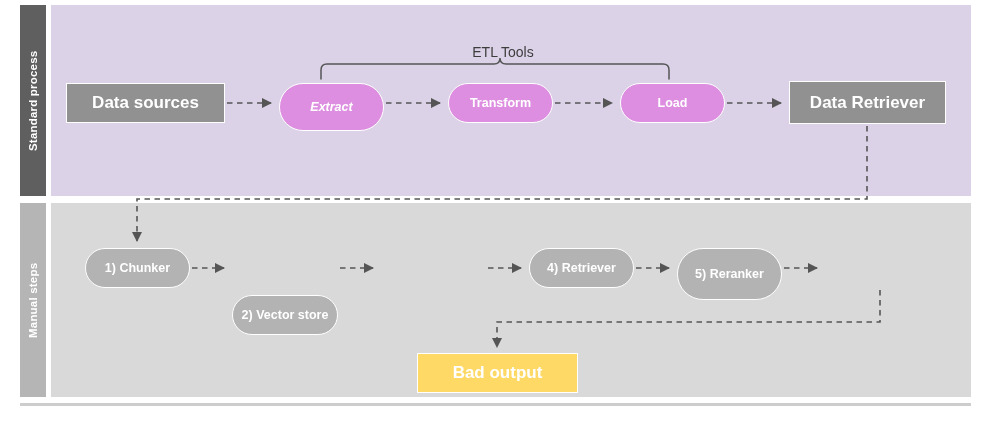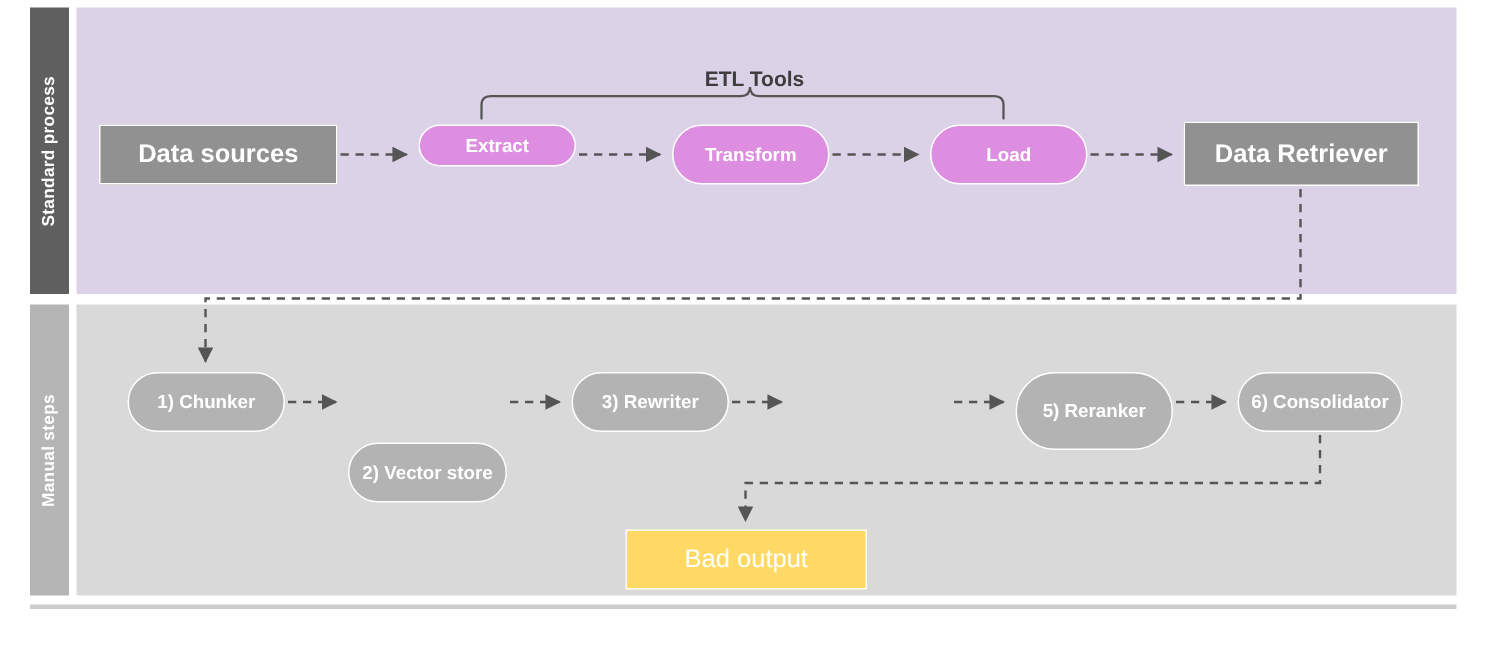--- a/index.html
+++ b/index.html
@@ -47,43 +47,43 @@
     border-radius:999px;
     font-size:12.5px;
   }
   .grey-box  {background:#919191;}
   .magenta   {background:#dd8ee0;}
   .grey-pill {background:#b3b3b3;text-align:center;}
   .yellow-box{background:#ffd966;border:1.5px solid #ffffff;font-size:12.5px;}
 
   
   #n-datasources {left:66px; top:83px;  width:159px;height:40px;}
-  #n-extract     {left:279px;top:83px;  width:105px;height:28px;}
+  #n-extract     {left:279px;top:83px;  width:105px;height:48px;font-style:italic;}
   #n-transform   {left:448px;top:83px;  width:105px;height:40px;}
   #n-load        {left:620px;top:83px;  width:105px;height:40px;}
   #n-warehouse   {left:789px;top:81px;  width:157px;height:43px;}
 
   
   #n-chunker     {left:85px; top:248px; width:105px;height:40px;}
   #n-vectorstore {left:232px;top:248px; width:106px;height:40px;margin-top:47px;}
   #n-rewriter    {left:381px;top:248px; width:105px;height:40px;}
   #n-retriever   {left:529px;top:248px; width:105px;height:40px;}
   #n-reranker    {left:677px;top:248px; width:105px;height:52px;}
   #n-consolidator{left:825px;top:248px; width:110px;height:40px;}
   #n-badoutput   {left:417px;top:353px; width:161px;height:40px;
                   display:flex;align-items:center;justify-content:center;
-                  color:#fff;font-weight:normal;box-sizing:border-box;}
+                  color:#fff;font-weight:bold;box-sizing:border-box;}
 
   
   #links{position:absolute;left:0;top:0;width:1003px;height:430px;pointer-events:none;}
 
   
   #etl-label{
     position:absolute;left:418px;top:44px;width:170px;
-    text-align:center;color:#3d3d3d;font-size:14px;font-weight:bold;
+    text-align:center;color:#3d3d3d;font-size:14px;font-weight:normal;
   }
 </style>
 </head>
 <body>
 
 <div id="stage">
 
   <div class="lane-body" id="lane1-body"></div>
   <div class="lane-body" id="lane2-body"></div>
 
@@ -131,22 +131,21 @@
   <div class="node pill magenta" id="n-load">Load</div>
 
   <div class="node pill magenta" id="n-transform">Transform</div>
 
   <div class="node rect grey-box" id="n-warehouse">Data Retriever</div>
 
   <div class="node pill grey-pill" id="n-chunker">1) Chunker</div>
 
   <div class="node pill grey-pill" id="n-vectorstore">2) Vector store</div>
 
-  <div class="node pill grey-pill" id="n-rewriter">3) Rewriter</div>
 
+  <div class="node pill grey-pill" id="n-retriever">4) Retriever</div>
 
   <div class="node pill grey-pill" id="n-reranker">5) Reranker</div>
 
-  <div class="node pill grey-pill" id="n-consolidator">6) Consolidator</div>
 
   <div class="node rect yellow-box" id="n-badoutput">Bad output</div>
 
 </div>
 
 </body></html>

